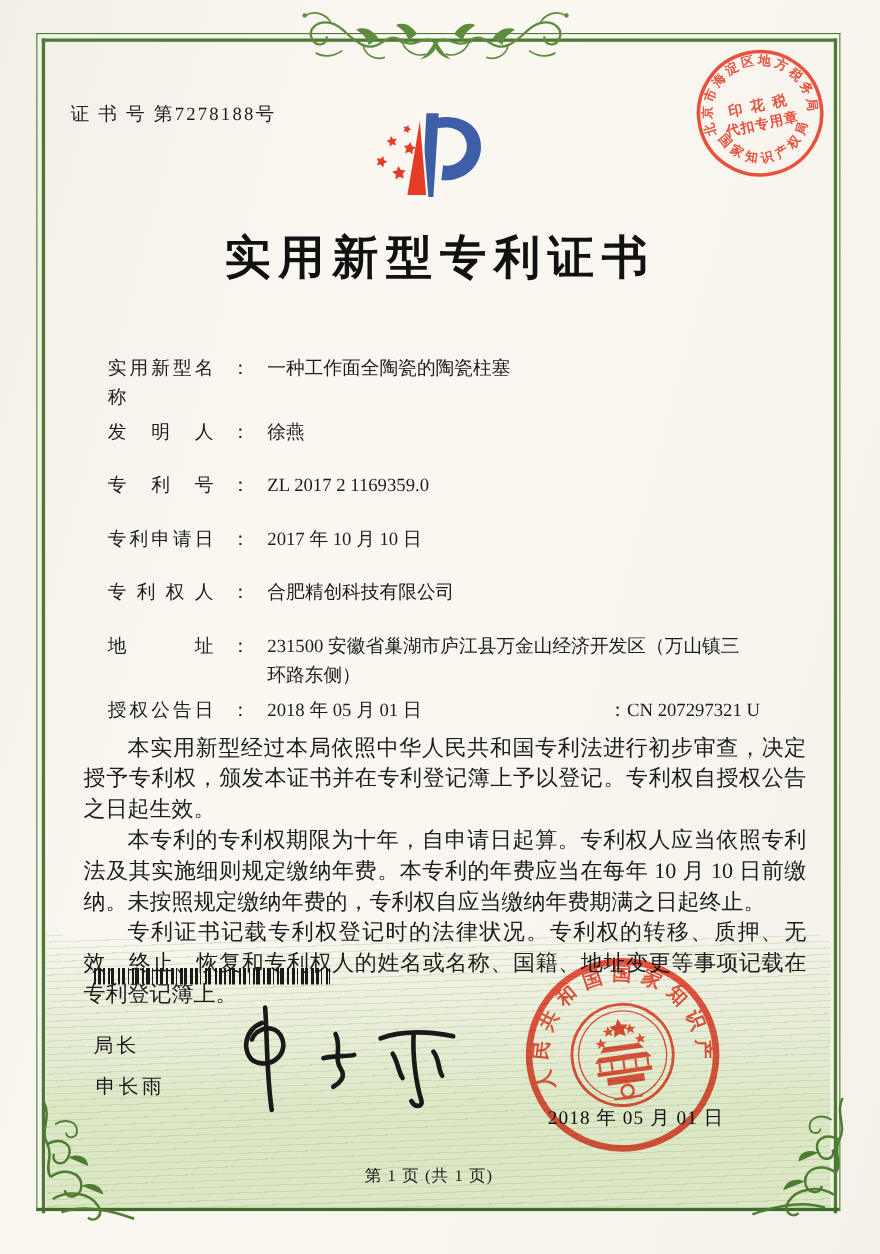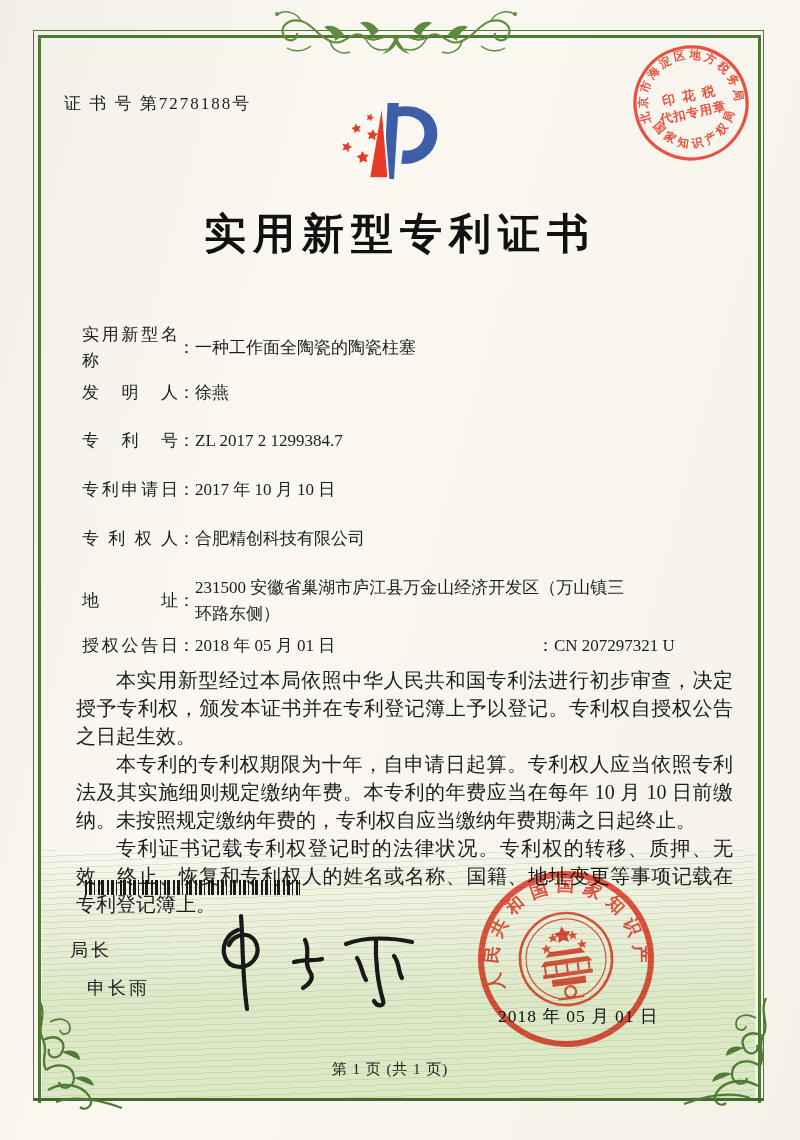--- a/index.html
+++ b/index.html
@@ -18,38 +18,38 @@
   
   .green-band{position:absolute;left:42px;top:850px;width:713px;height:248px;
     background:
       repeating-linear-gradient(178deg, rgba(141,176,103,.25) 0 1px, rgba(255,255,255,0) 1px 6px),
       linear-gradient(to bottom, rgba(223,233,203,0) 0, rgba(223,233,203,.55) 70px, rgba(220,231,198,.95) 150px, #dbe7c5 248px);
   }
   .cert-no{position:absolute;left:64px;top:92px;font-size:17px;letter-spacing:2px;}
   .title{position:absolute;left:0;top:206px;width:100%;text-align:center;
     font-size:42px;font-weight:700;letter-spacing:7px;color:#111;}
   
-  .row{position:absolute;left:82px;font-size:17px;display:flex;align-items:center;line-height:26px;}
+  .row{position:absolute;left:98px;font-size:17px;display:flex;align-items:flex-start;line-height:26px;gap:16px;}
   .row .lbl{display:inline-block;width:96px;text-align:justify;text-align-last:justify;flex:none;}
   .row .col{flex:none;}
   .row .val{margin-left:0;}
   .addr-val{width:436px;word-break:break-all;}
   .grant-no{position:absolute;left:455px;top:0;display:flex;font-size:17px;}
   
   .body-text{position:absolute;left:76px;top:666px;width:657px;font-size:20px;
     line-height:28px;text-align:justify;}
   .body-text p{margin:0;text-indent:2em;}
   .barcode{position:absolute;left:85px;top:880px;width:215px;height:15px;
     background-image:repeating-linear-gradient(90deg,
       #1a1a1a 0px,#1a1a1a 2px,transparent 2px,transparent 4px,
       #1a1a1a 4px,#1a1a1a 7px,transparent 7px,transparent 9px,
       #1a1a1a 9px,#1a1a1a 10px,transparent 10px,transparent 13px,
       #1a1a1a 13px,#1a1a1a 15px,transparent 15px,transparent 16px,
       #1a1a1a 16px,#1a1a1a 19px,transparent 19px,transparent 22px);}
-  .sig-title{position:absolute;left:70px;top:938px;font-size:18px;letter-spacing:3px;}
+  .sig-title{position:absolute;left:85px;top:938px;font-size:18px;letter-spacing:3px;}
   .sig-name{position:absolute;left:87px;top:976px;font-size:18px;letter-spacing:3px;}
   .signature-svg{position:absolute;left:208px;top:912px;}
   .seal-date{position:absolute;left:498px;top:1004px;font-size:17.5px;letter-spacing:1px;color:#111;}
   .page-no{position:absolute;left:0;top:1060px;width:780px;text-align:center;font-size:15px;letter-spacing:1px;}
   .ornament-top{position:absolute;left:267px;top:6px;}
   .corner-bl{position:absolute;left:28px;top:1002px;}
   .corner-br{position:absolute;left:678px;top:998px;}
   .logo{position:absolute;left:334px;top:92px;}
   .tax-seal{position:absolute;left:625px;top:37px;opacity:.92;mix-blend-mode:multiply;}
   .office-seal{position:absolute;left:470px;top:863px;opacity:.9;mix-blend-mode:multiply;}
@@ -152,21 +152,21 @@
     <span class="val">一种工作面全陶瓷的陶瓷柱塞</span>
   </div>
   <div class="row" style="top:380px">
     <span class="lbl">发明人</span>
       <span class="col">：</span>
     <span class="val">徐燕</span>
   </div>
   <div class="row" style="top:428px">
     <span class="lbl">专利号</span>
       <span class="col">：</span>
-    <span class="val">ZL 2017 2 1299384.7</span>
+    <span class="val">ZL 2017 2 1169359.0</span>
   </div>
   <div class="row" style="top:477px">
     <span class="lbl">专利申请日</span>
       <span class="col">：</span>
     <span class="val">2017 年 10 月 10 日</span>
   </div>
   <div class="row" style="top:526px">
     <span class="lbl">专利权人</span>
       <span class="col">：</span>
     <span class="val">合肥精创科技有限公司</span>

